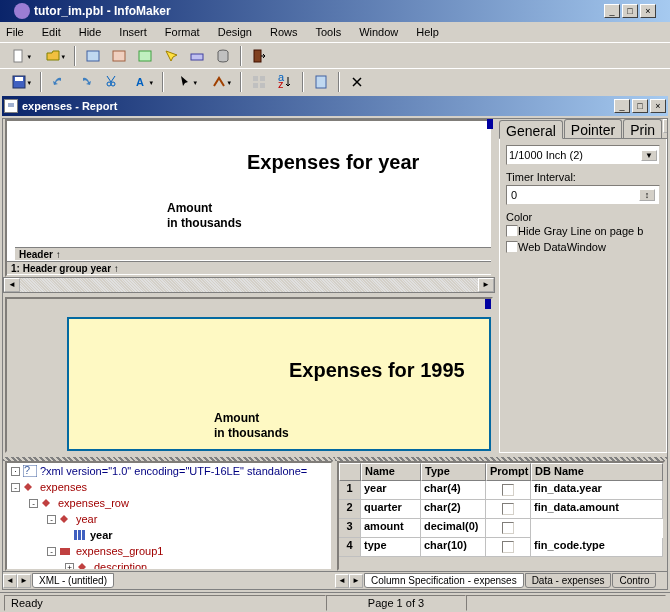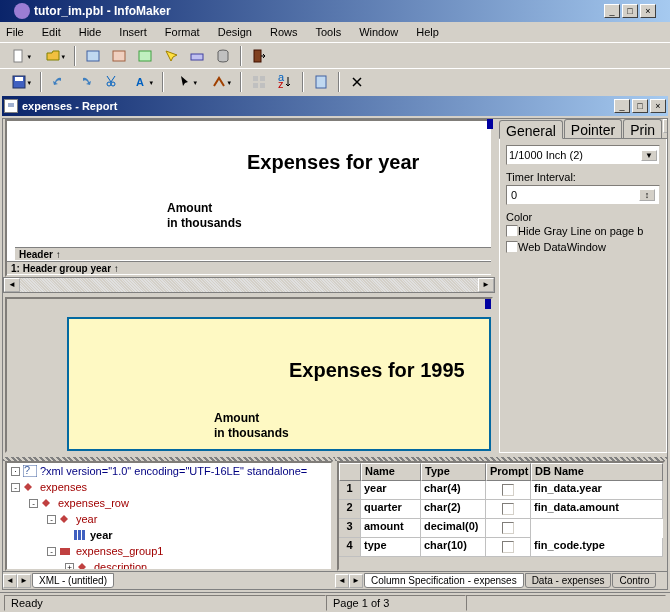--- a/index.html
+++ b/index.html
@@ -74,21 +74,21 @@
 .c-num { width: 22px; background: #d4d0c8 !important; text-align: center; }
 .c-name { width: 60px; }
 .c-type { width: 65px; }
 .c-prompt { width: 45px; text-align: center; }
 .c-db { flex: 1; }
 .checkbox-cell { display: flex; align-items: center; justify-content: center; }
 .checkbox-cell .box { width: 12px; height: 12px; border: 1px inset #d4d0c8; background: #fff; }
 .statusbar { height: 20px; background: #d4d0c8; border-top: 1px solid #808080; display: flex; align-items: center; padding: 0 4px; }
 .statusbar .cell { border: 1px inset #d4d0c8; height: 16px; padding: 1px 6px; }
 .statusbar .cell.flex { flex: 1; }
-.statusbar .cell.page { width: 140px; text-align: left; }
+.statusbar .cell.page { width: 140px; text-align: center; }
 .hatched { background: repeating-linear-gradient(45deg, #808080, #808080 2px, #d4d0c8 2px, #d4d0c8 4px); }
 </style>
 </head>
 <body>
 
 <div class="titlebar">
   <div class="app-icon"></div>
   <div class="title">tutor_im.pbl - InfoMaker</div>
   <div class="win-btns">
     <div class="win-btn">_</div>

